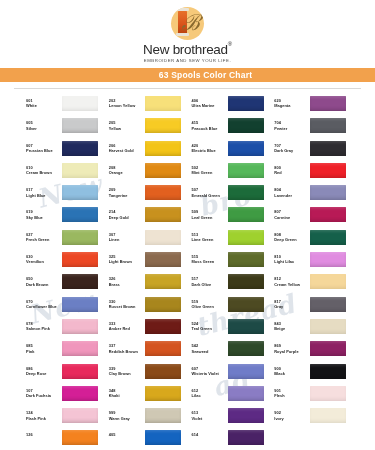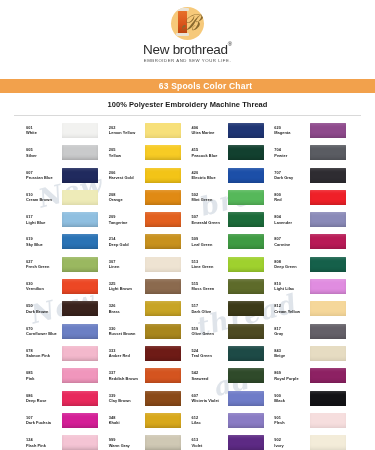--- a/index.html
+++ b/index.html
@@ -72,21 +72,21 @@
     position:relative;
     top:-3px;
   }
   .tagline{
     font-size:4.3px;
     letter-spacing:0.55px;
     color:#4a4a4a;
     margin-top:0px;
   }
   .band{
-    margin-top:16px;
+    margin-top:5px;
     background:#f2a14c;
     height:14px;
     display:flex;align-items:center;justify-content:center;padding-left:36px;
   }
   .band-text{
     color:#ffffff;
     font-size:8.5px;
     font-weight:bold;
     letter-spacing:0.2px;
   }
@@ -184,21 +184,20 @@
       <div class="logo-circle">
         <span class="spool"></span>
         <span class="script-b">ℬ</span>
       </div>
     </div>
     <div class="brand"><span>New brothread</span><span class="reg">®</span></div>
     <div class="tagline">EMBROIDER AND SEW YOUR LIFE.</div>
     <div class="band">
       <span class="band-text">63 Spools Color Chart</span>
     </div>
-    <div class="subtitle">100% Polyester Embroidery Machine Thread</div>
     <div class="rule"></div>
   </div>
 
   <div class="grid" id="color-grid">
       <div class="cell">
         <div class="cell-text">
           <span class="code">001</span>
           <span class="name">White</span>
         </div>
         <div class="swatch pale" style="background: rgb(242, 242, 240);"></div>

